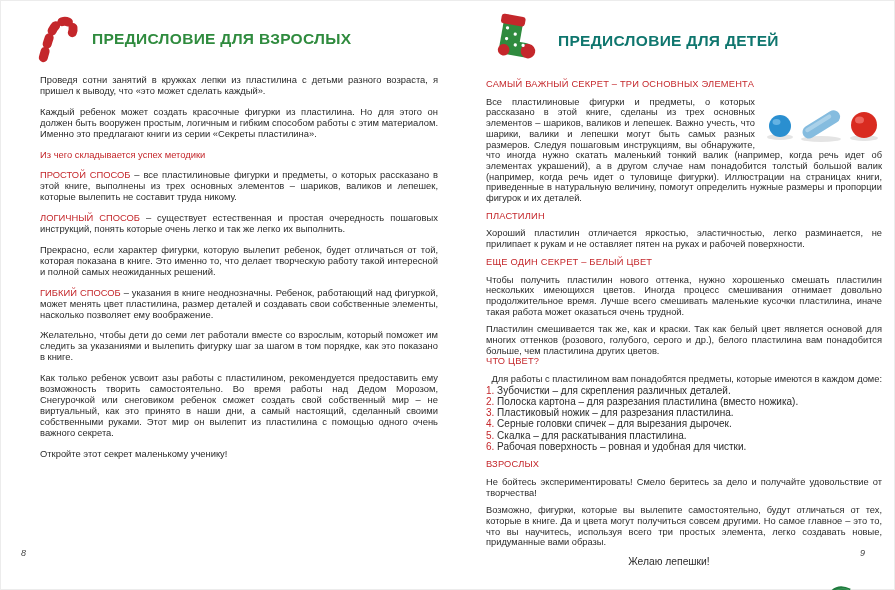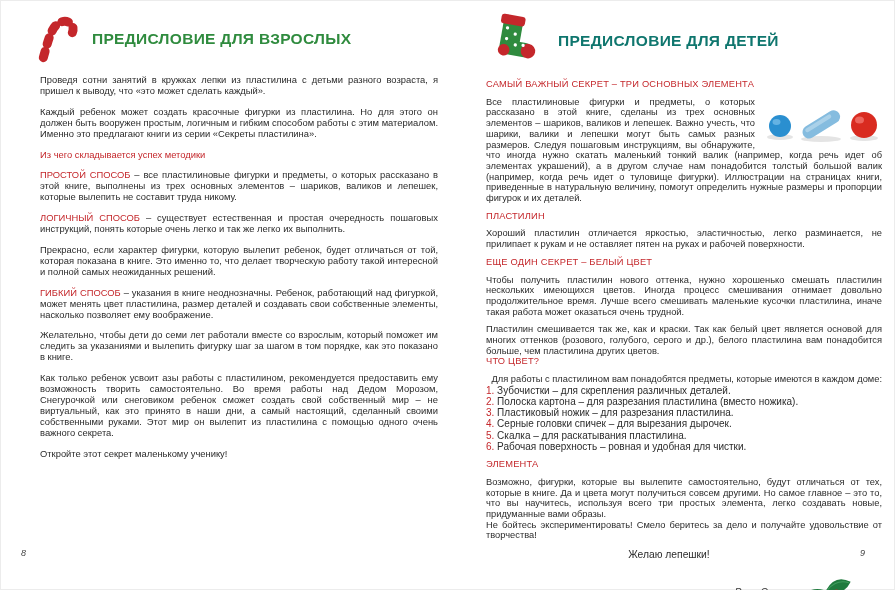--- a/index.html
+++ b/index.html
@@ -120,23 +120,23 @@
     <p style="margin-bottom:0;text-align:right;">Для работы с пластилином вам понадобятся предметы, которые имеются в каждом доме:</p>
     <div class="list">
       <div class="list-item"><span class="red">1.</span><span> Зубочистки – для скрепления различных деталей.</span></div>
       <div class="list-item"><span class="red">2.</span><span> Полоска картона – для разрезания пластилина (вместо ножика).</span></div>
       <div class="list-item"><span class="red">3.</span><span> Пластиковый ножик – для разрезания пластилина.</span></div>
       <div class="list-item"><span class="red">4.</span><span> Серные головки спичек – для вырезания дырочек.</span></div>
       <div class="list-item"><span class="red">5.</span><span> Скалка – для раскатывания пластилина.</span></div>
       <div class="list-item"><span class="red">6.</span><span> Рабочая поверхность – ровная и удобная для чистки.</span></div>
     </div>
 
-    <p class="sec-h">ЭЛЕМЕНТА</p>
+    <p class="sec-h">ВЗРОСЛЫХ</p>
+    <p>Не бойтесь экспериментировать! Смело беритесь за дело и получайте удовольствие от творчества!</p>
     <p style="margin-bottom:0;">Возможно, фигурки, которые вы вылепите самостоятельно, будут отличаться от тех, которые в книге. Да и цвета могут получиться совсем другими. Но самое главное – это то, что вы научитесь, используя всего три простых элемента, легко создавать новые, придуманные вами образы.</p>
-    <p>Не бойтесь экспериментировать! Смело беритесь за дело и получайте удовольствие от творчества!</p>
   </div>
 
   <div class="wish">Желаю лепешки!</div>
 
   <div class="sig-row">
     <span class="sig">Рони Орен</span>
     <span>
       <svg width="62" height="40" viewBox="0 0 70 45">
         <path d="M4 32 Q20 12 40 23 Q22 37 4 32 Z" fill="#1f7a3d"></path>
         <path d="M36 21 Q46 2 64 11 Q56 28 36 21 Z" fill="#1f7a3d"></path>

